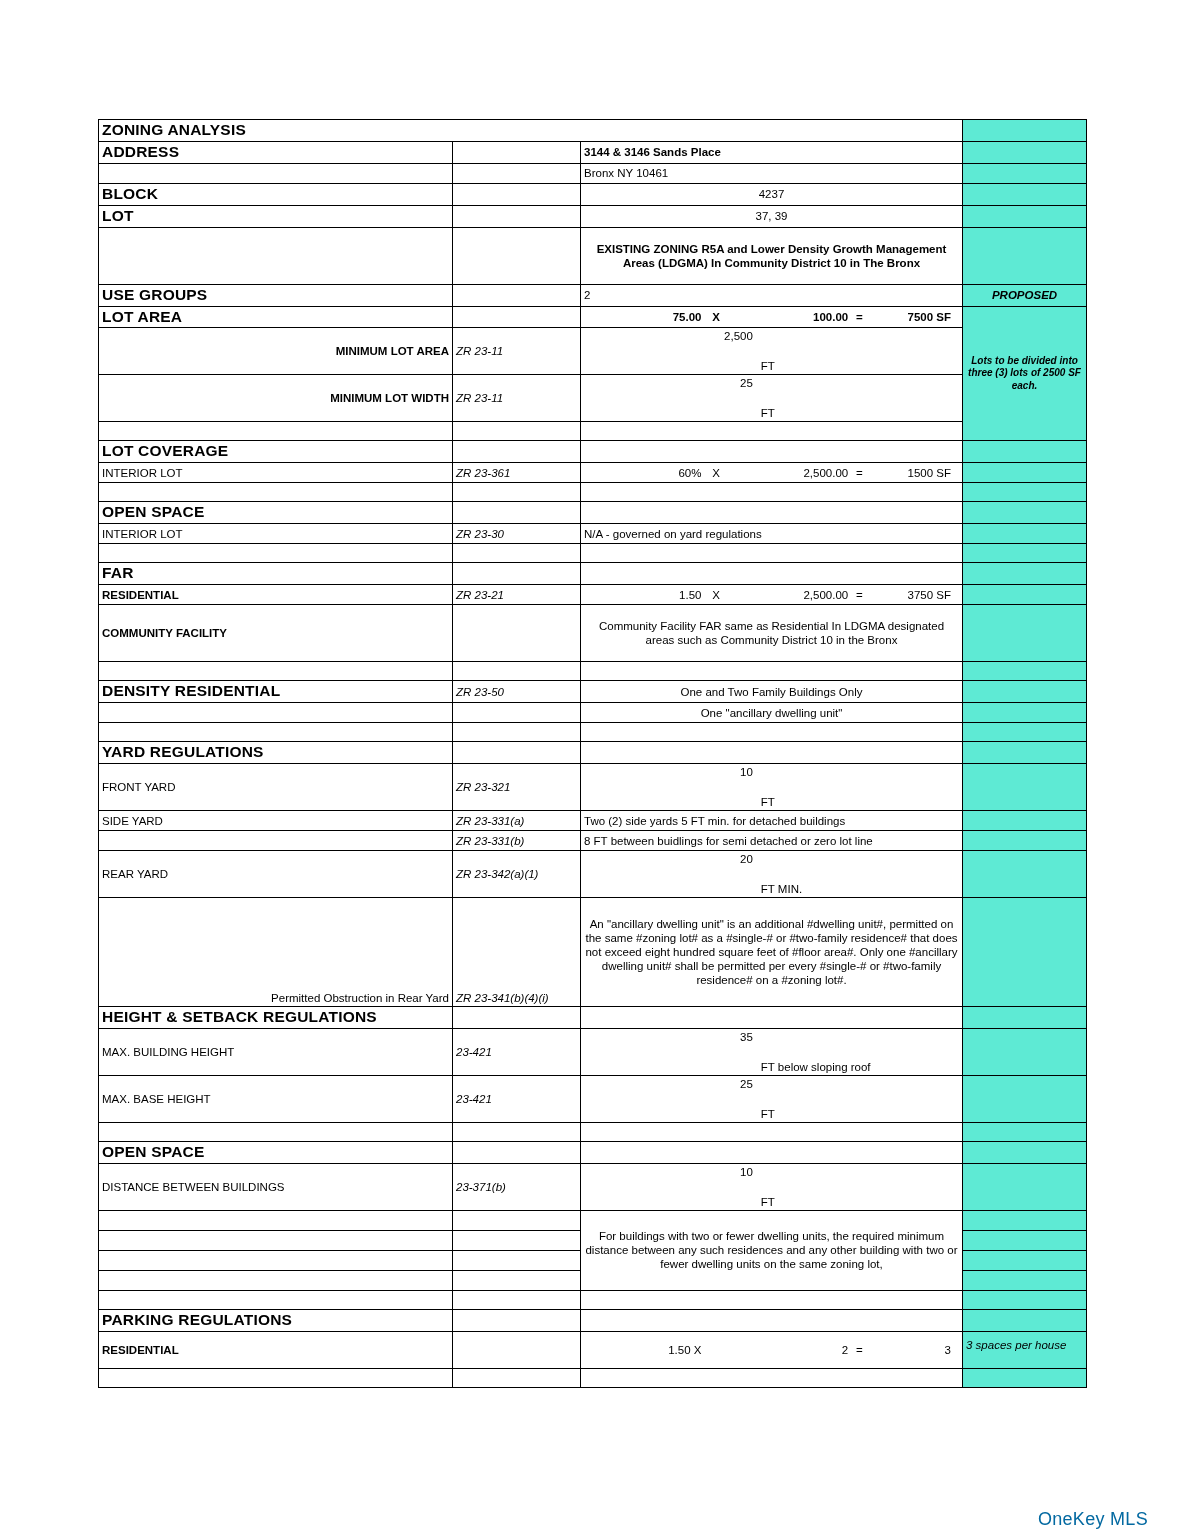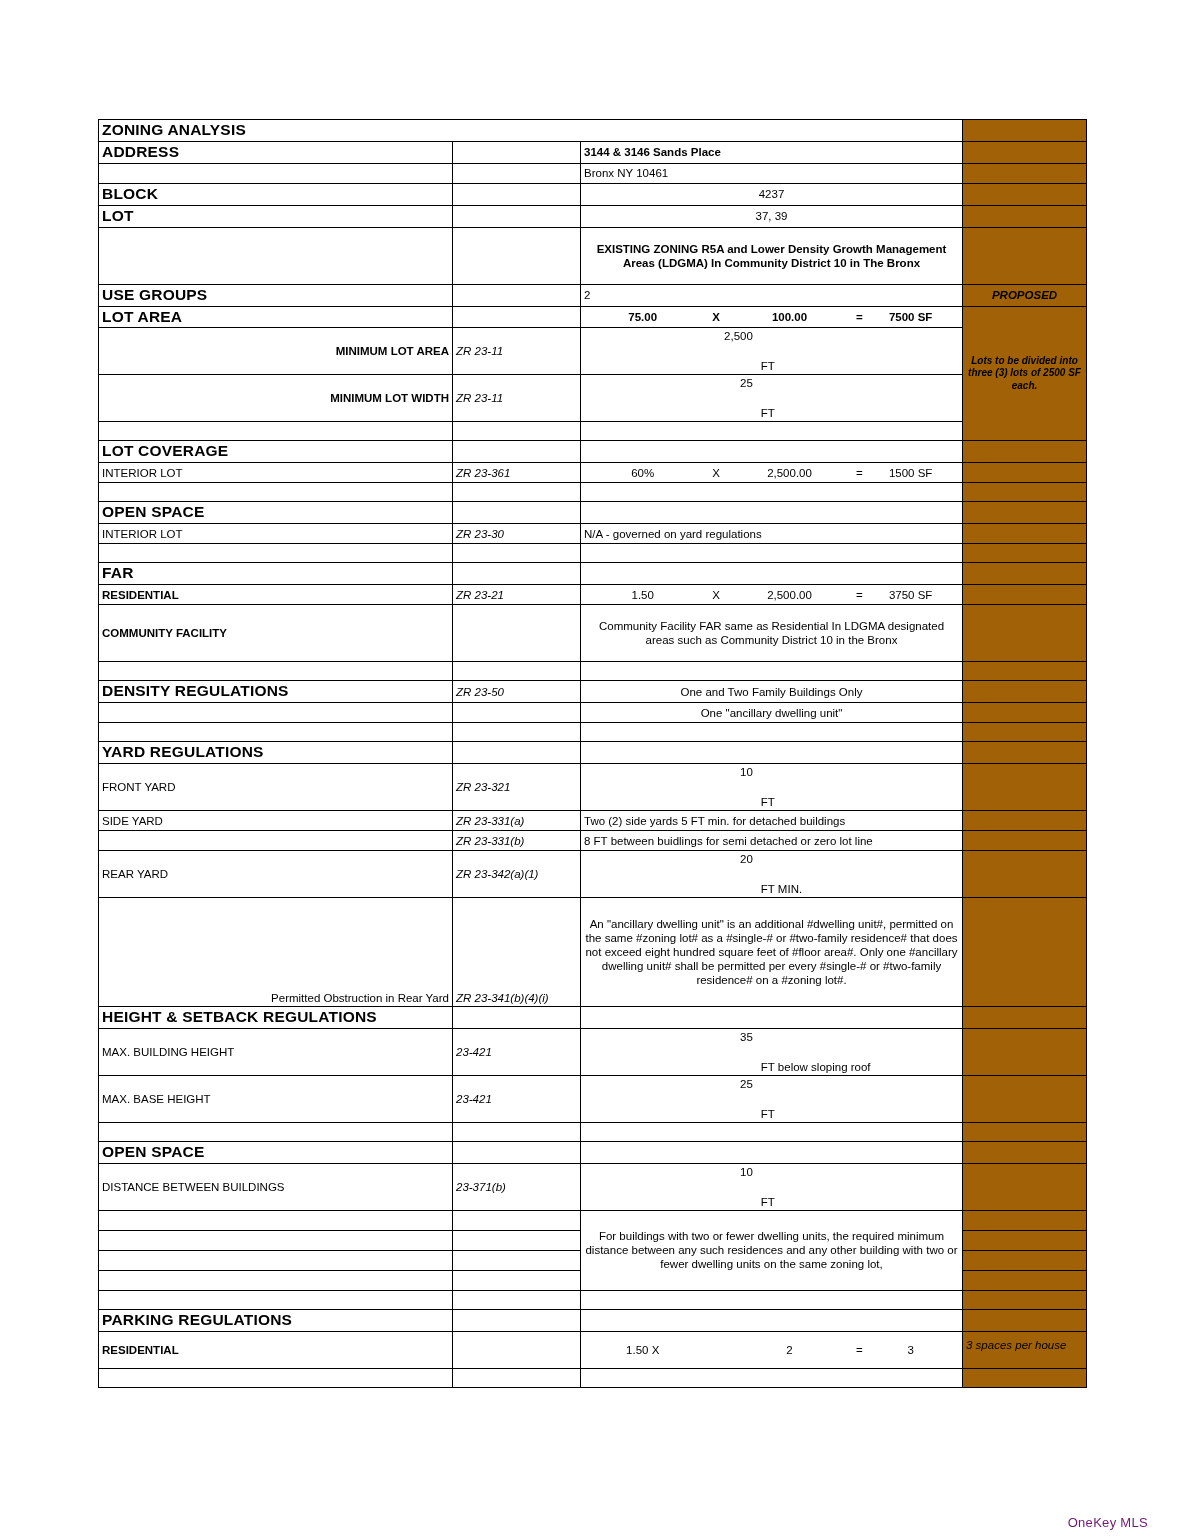--- a/index.html
+++ b/index.html
@@ -48,48 +48,48 @@
   .big {
     font-weight: bold;
     font-size: 15.5px;
     letter-spacing: .2px;
   }
   .bold { font-weight: bold; }
   .ital { font-style: italic; }
   .center { text-align: center; }
   .right { text-align: right; }
   .left { text-align: left; }
-  .peach { background: #a16207; }
+  .peach { background: #5eead4; }
   .tall { height: auto; }
 
   .row-blank td { height: 16px; }
 
   .val-grid {
     display: flex;
     width: 100%;
     align-items: center;
   }
-  .val-grid > span { display: inline-block; text-align: center; }
+  .val-grid > span { display: inline-block; }
   .g1 { width: 32%; text-align: right; }
   .g2 { width: 8%; text-align: center; }
   .g3 { width: 32%; text-align: right; }
   .g4 { width: 6%; text-align: center; }
   .g5 { width: 22%; text-align: right; padding-right: 8px; }
 
   .wrapcell {
     white-space: normal;
     text-align: center;
     padding: 3px 6px;
   }
   .watermark {
     position: absolute;
     right: 38px;
     bottom: 22px;
-    font-size: 13px;
-    color: #701a75;
+    font-size: 18px;
+    color: #0369a1;
     font-family: "Liberation Sans", sans-serif;
     letter-spacing: .3px;
   }
   .ft-pair { display:flex; justify-content:center; }
   .ft-num { width: 46%; text-align:right; }
   .ft-unit { width: 54%; text-align:left; padding-left:8px;margin-top:30px; }
 </style>
 </head>
 <body>
 
@@ -270,21 +270,21 @@
       </tr>
 
       <tr class="row-blank">
         <td></td>
         <td></td>
         <td></td>
         <td class="peach"></td>
       </tr>
 
       <tr>
-        <td class="big">DENSITY REGULATIONS</td>
+        <td class="big">DENSITY RESIDENTIAL</td>
         <td class="ital left">ZR 23-50</td>
         <td class="center">One and Two Family Buildings Only</td>
         <td class="peach"></td>
       </tr>
       <tr>
         <td></td>
         <td></td>
         <td class="center">One "ancillary dwelling unit"</td>
         <td class="peach"></td>
       </tr>

